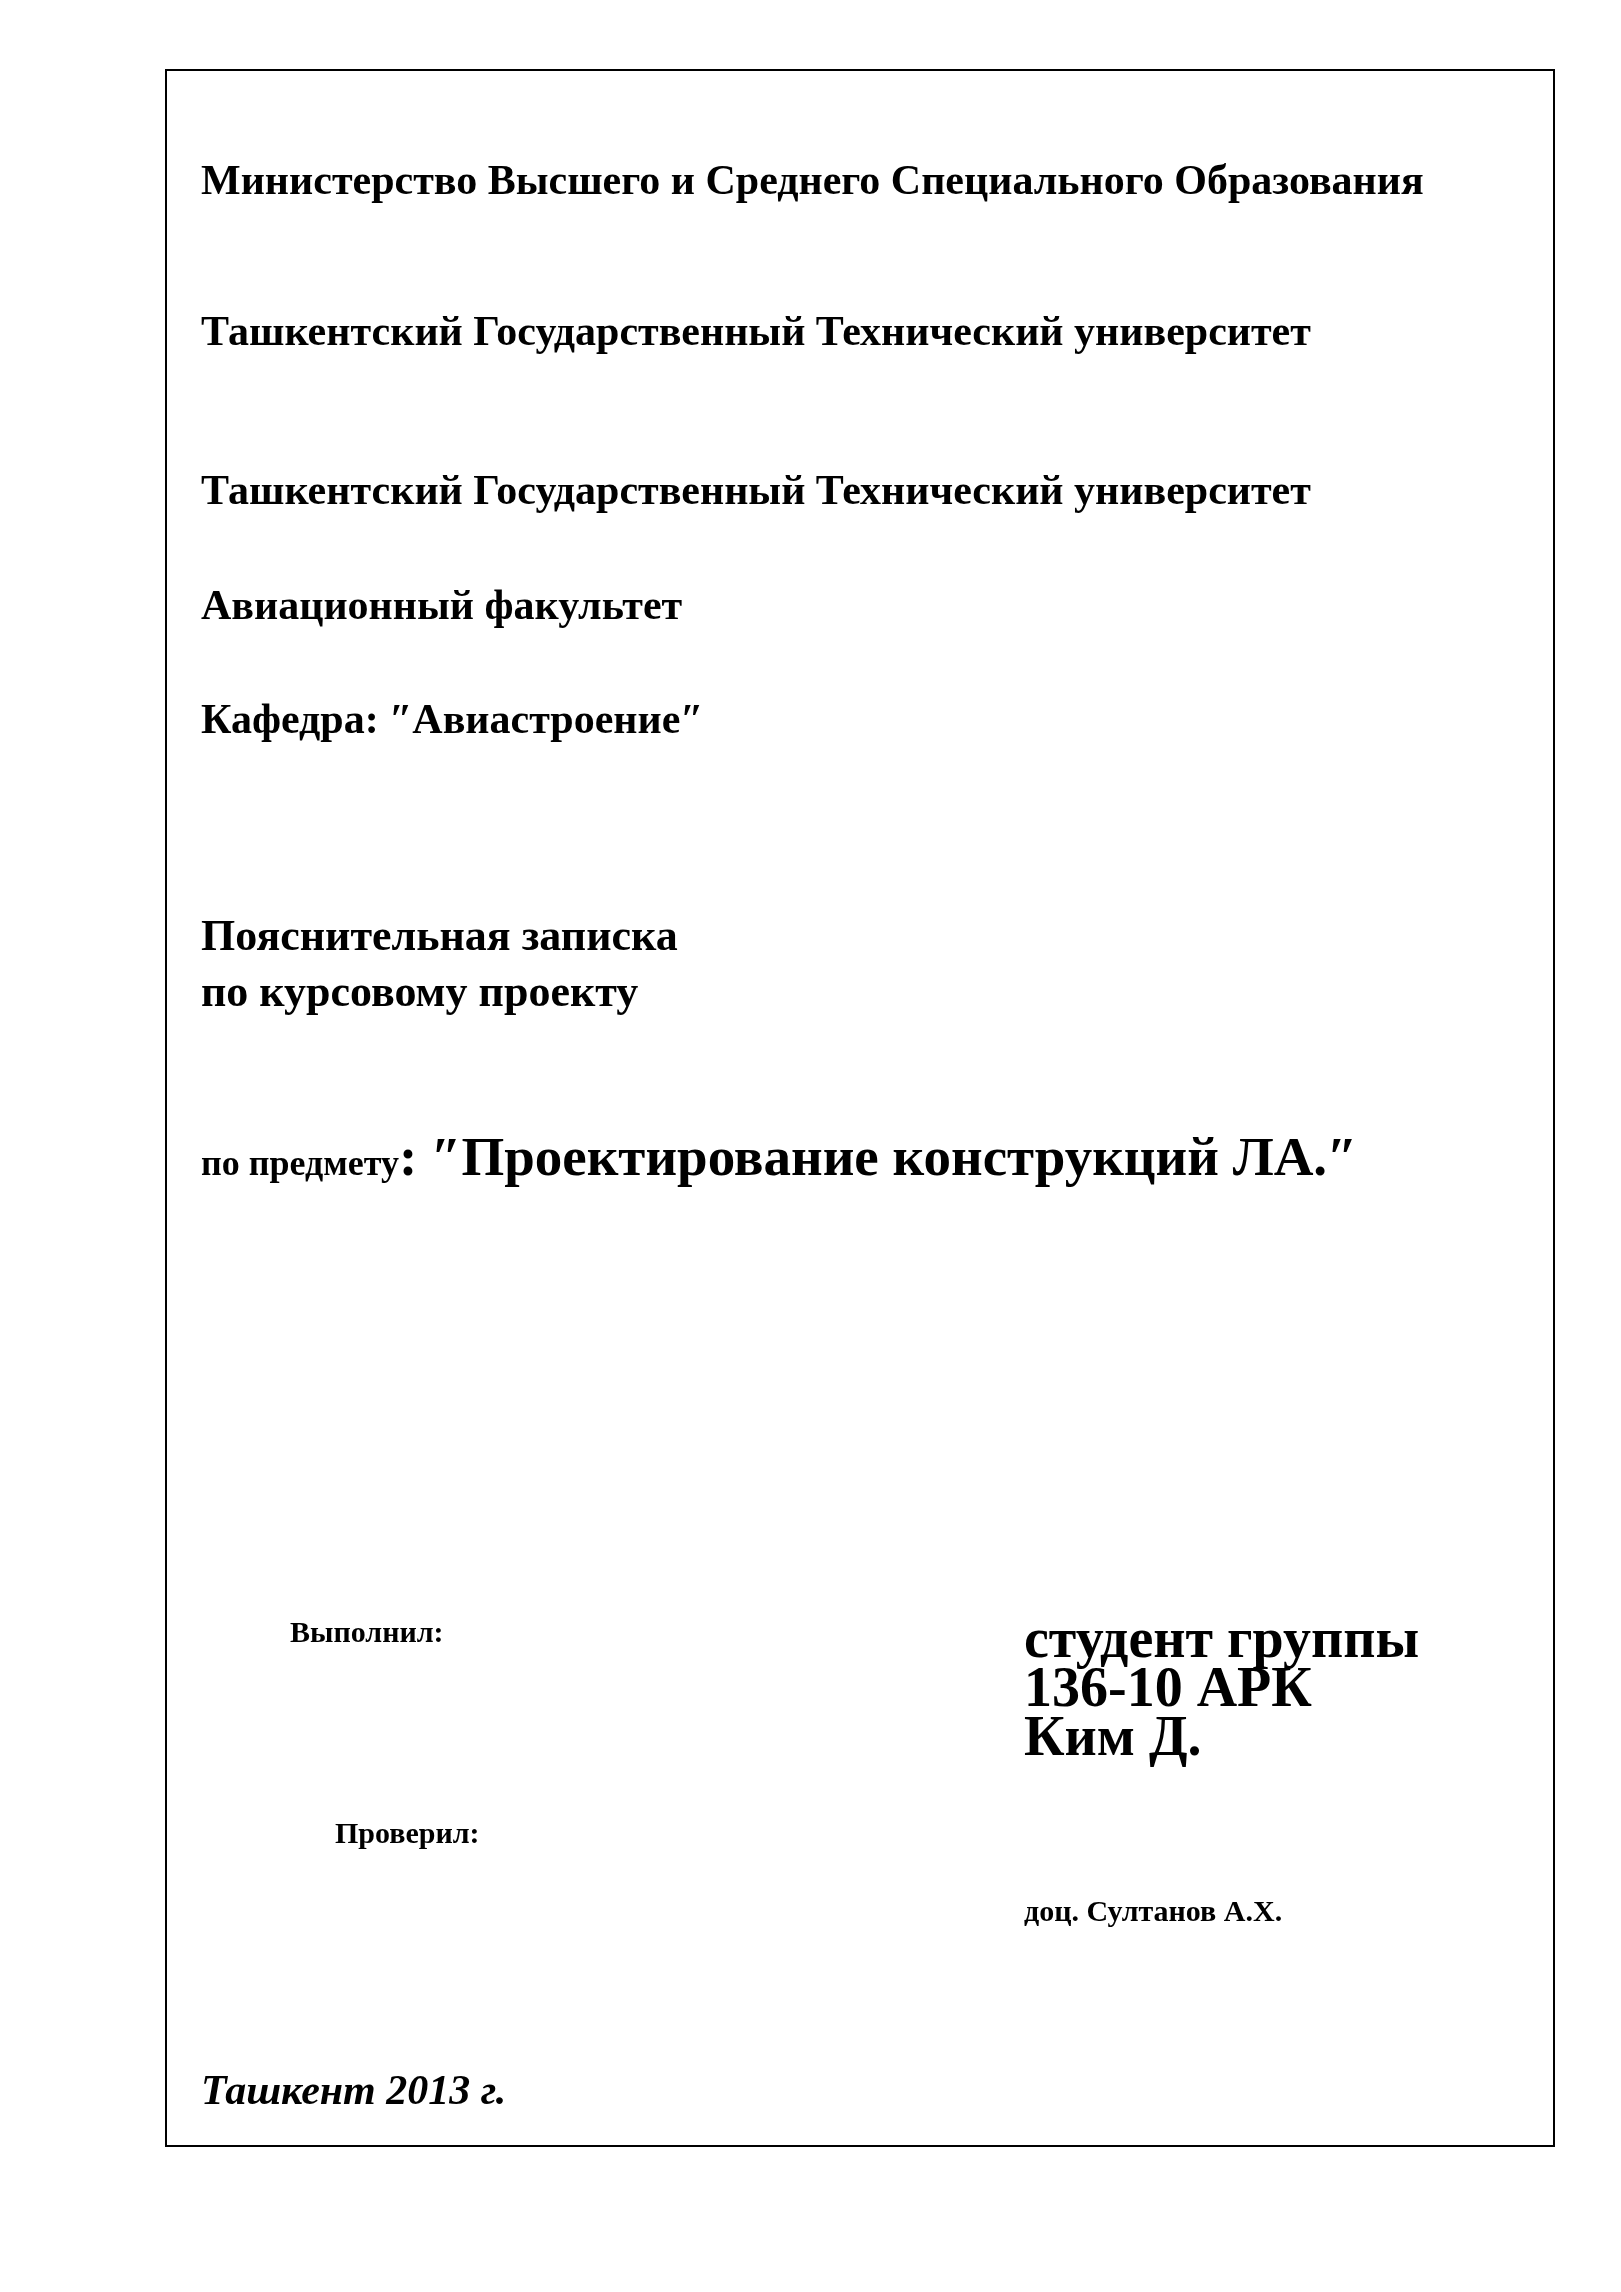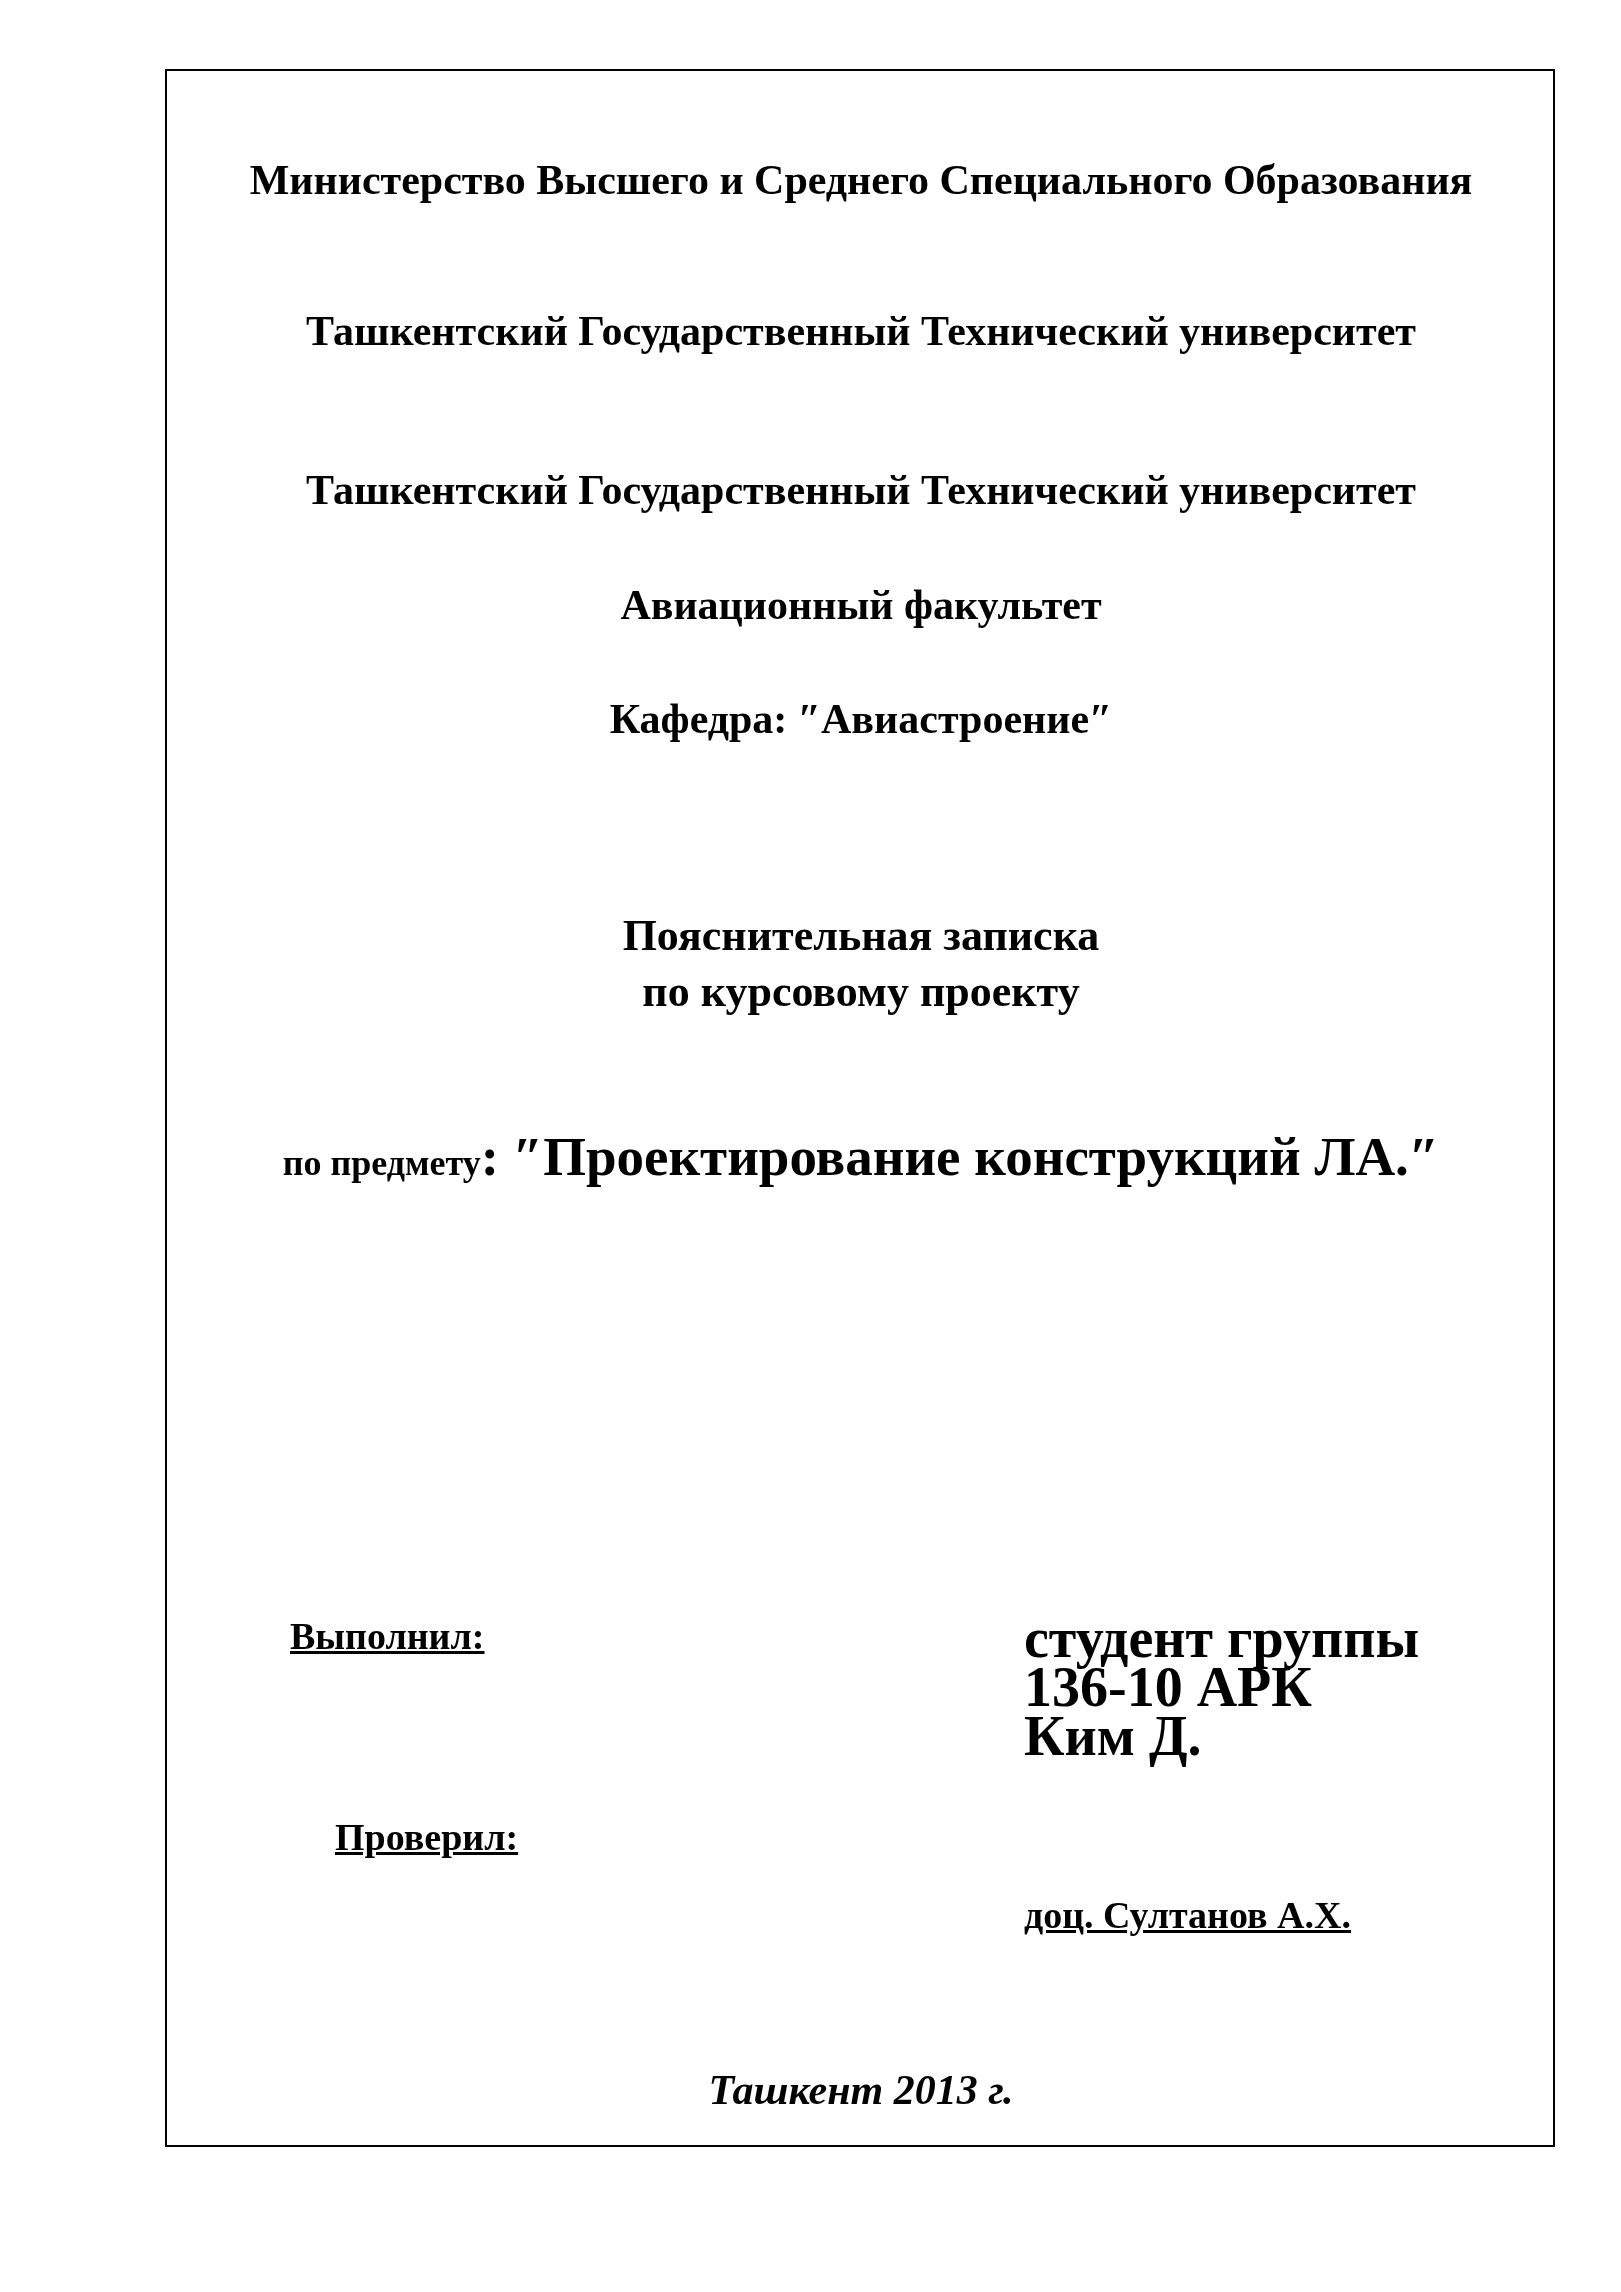--- a/index.html
+++ b/index.html
@@ -21,38 +21,37 @@
       left: 165px;
       top: 69px;
       width: 1386px;
       height: 2074px;
       border: 2.9px solid #000000;
     }
     .line {
       position: absolute;
       left: 0;
       width: 1621px;
-      text-align: center;
       line-height: 1;
       white-space: nowrap;
+      padding-left: 36px;
     }
     .centered {
       left: 165px;
       width: 1392px;
     }
     .fs-heading { font-size: 42px; }
     .fs-title { font-size: 44px; }
     .subject-small { font-size: 36px; }
     .subject-big { font-size: 55px; }
     .abs {
       position: absolute;
       line-height: 1;
       white-space: nowrap;
-      font-size: 38px;
-      text-decoration: underline;
+      font-size: 30px;
     }
     .stack {
       position: absolute;
       font-size: 56px;
       line-height: 49px;
       white-space: nowrap;
     }
     .stack div { display: block; }
   </style>
 </head>

